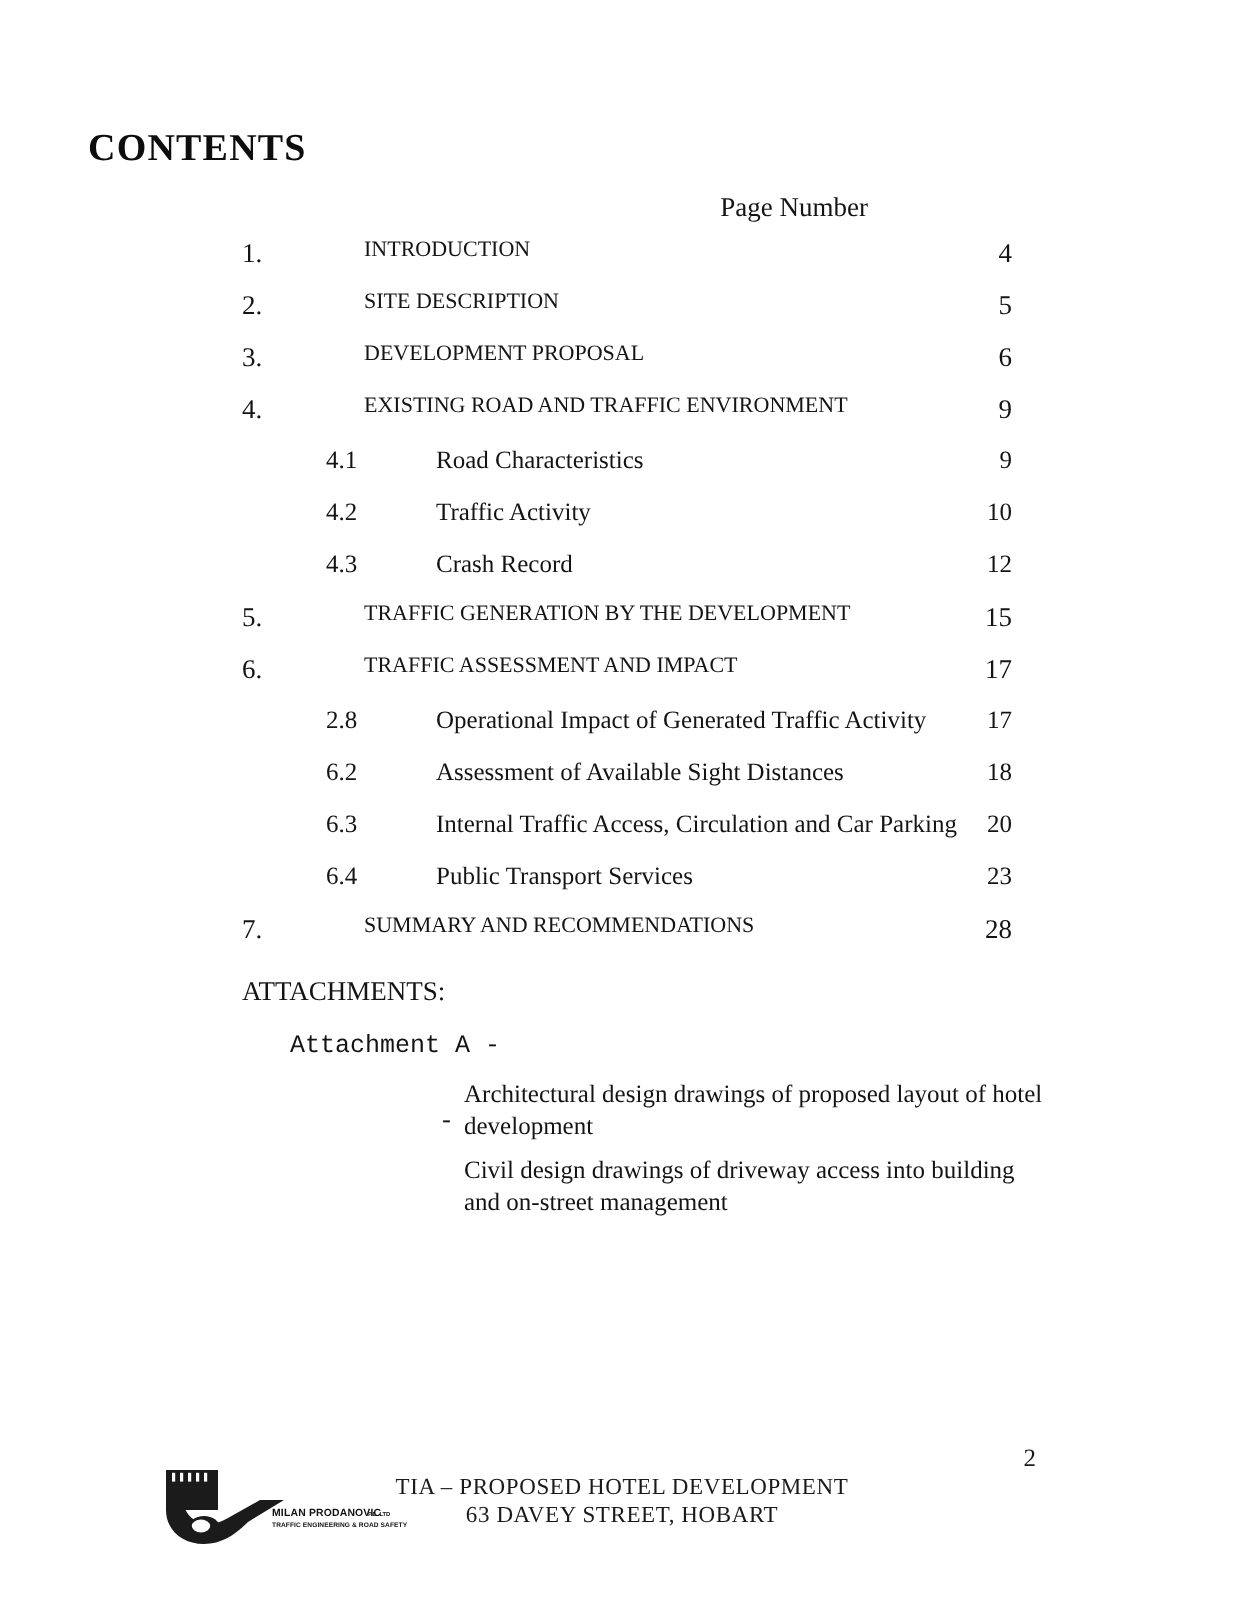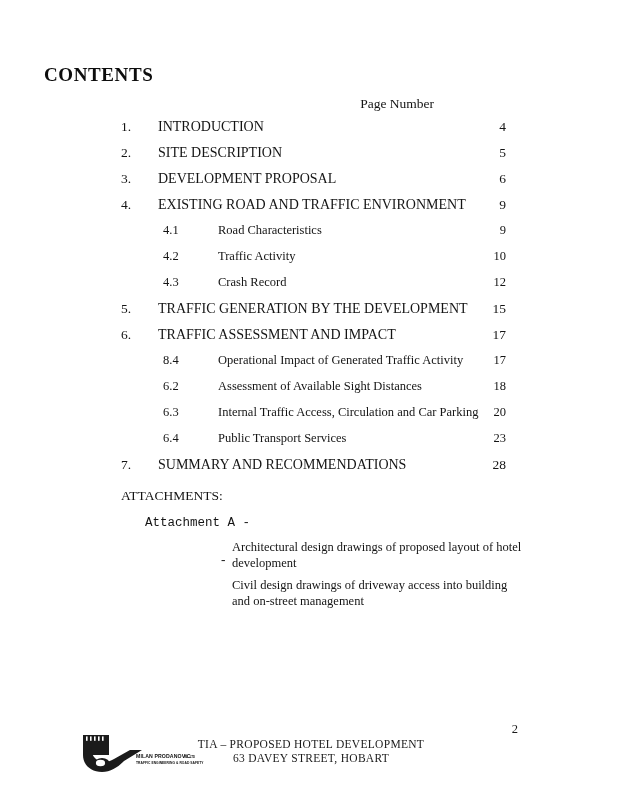--- a/index.html
+++ b/index.html
@@ -65,23 +65,23 @@
 
   .toc-num {
     position: absolute;
     left: 121px;
     top: 0;
     font-size: 13.5px;
     color: #141414;
   }
   .toc-label {
     position: absolute;
-    left: 158px;
-    top: 0;
-    font-size: 14px;
+    left: 182px;
+    top: 0;
+    font-size: 11px;
     color: #141414;
     white-space: nowrap;
   }
   .toc-page {
     position: absolute;
     left: 470px;
     width: 36px;
     top: 0;
     text-align: right;
     font-size: 13.5px;
@@ -257,21 +257,21 @@
           <div class="toc-num">5.</div>
           <div class="toc-label">TRAFFIC GENERATION BY THE DEVELOPMENT</div>
           <div class="toc-page">15</div>
         </div>
         <div class="toc-row">
           <div class="toc-num">6.</div>
           <div class="toc-label">TRAFFIC ASSESSMENT AND IMPACT</div>
           <div class="toc-page">17</div>
         </div>
         <div class="toc-row sub">
-          <div class="toc-num">8.4</div>
+          <div class="toc-num">2.8</div>
           <div class="toc-label">Operational Impact of Generated Traffic Activity</div>
           <div class="toc-page">17</div>
         </div>
         <div class="toc-row sub">
           <div class="toc-num">6.2</div>
           <div class="toc-label">Assessment of Available Sight Distances</div>
           <div class="toc-page">18</div>
         </div>
         <div class="toc-row sub">
           <div class="toc-num">6.3</div>

